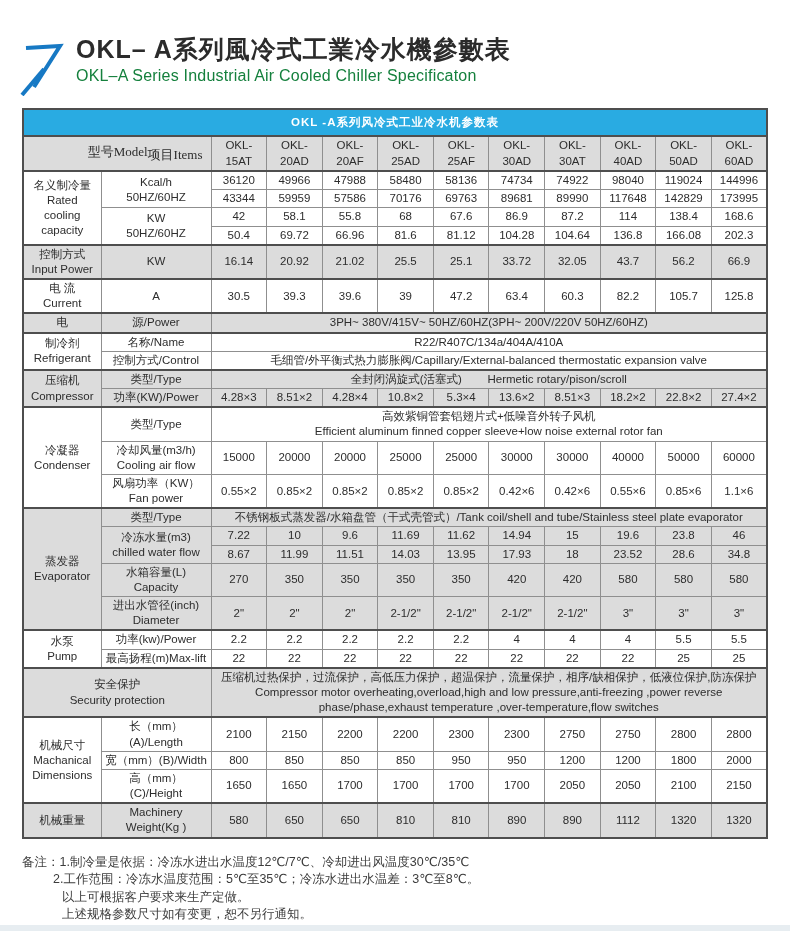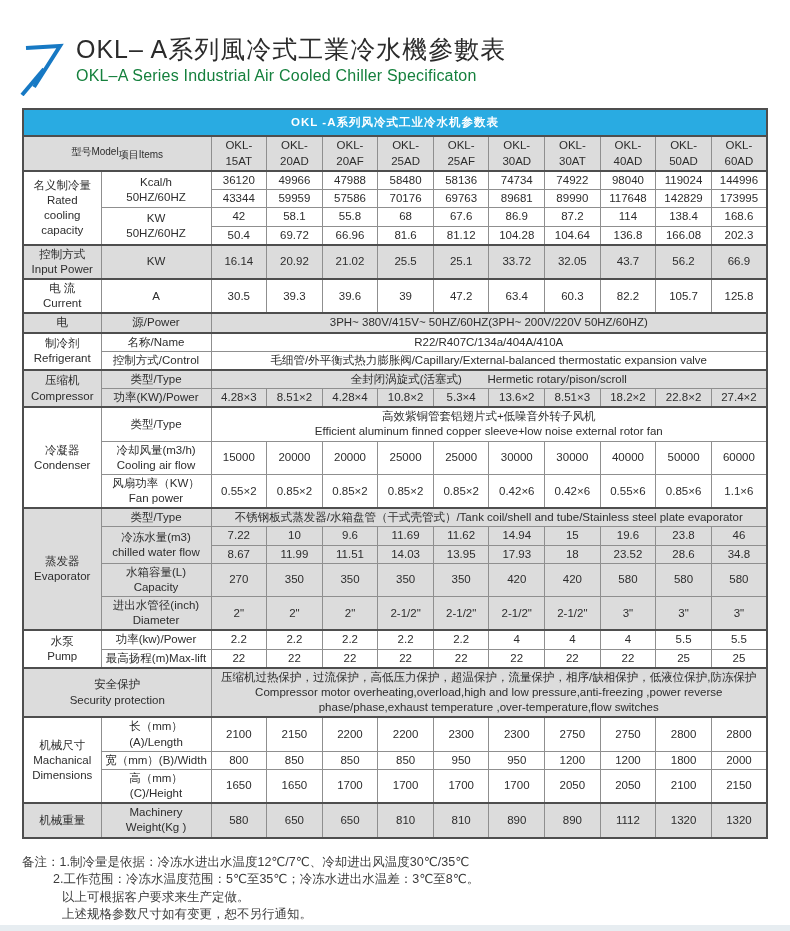--- a/index.html
+++ b/index.html
@@ -1,43 +1,43 @@
 <!DOCTYPE html>
 <html><head>
 <meta charset="utf-8">
 <style>
   html,body{margin:0;padding:0;background:#ffffff;}
   .page{position:relative;width:790px;height:931px;background:#ffffff;overflow:hidden;
         font-family:"Liberation Sans","DejaVu Sans",sans-serif;color:#2d2d2d;}
   
   .header{display:flex;align-items:flex-start;margin:34px 0 0 20px;}
   .logo{width:46px;height:62px;margin-right:10px;flex:0 0 auto;}
-  .title-zh{margin:0;font-size:25px;font-weight:normal;color:#2b2b2b;letter-spacing:1px;line-height:1.2;text-align:center;}
+  .title-zh{margin:0;font-size:25px;font-weight:bold;color:#2b2b2b;letter-spacing:1px;line-height:1.2;text-align:center;}
   .title-en{margin:3px 0 0 0;font-size:16px;font-weight:500;color:#15803d;letter-spacing:0.2px;}
   
   table.spec{border-collapse:collapse;table-layout:fixed;width:746px;margin:12px 0 0 22px;
              border:2px solid #4e4e4e;}
   table.spec td{border:1px solid #8f8f8f;text-align:center;vertical-align:middle;
                 padding:1px 2px;white-space:pre-line;line-height:1.32;font-size:11.5px;}
   tr.gray td{background:#dcdcdc;}
   tr.white td{background:#ffffff;}
   tr.sep td{border-top:2px solid #4e4e4e;}
   td.banner{background:#29abe2 !important;color:#ffffff;font-size:16px;font-weight:bold;
             height:23px;letter-spacing:1px;border:1px solid #4e4e4e;}
   td.model{font-size:11.5px;height:31px;}
   td.lab1{font-size:11.5px;}
   td.lab2{font-size:11px;}
   td.val{font-size:11.5px;}
   td.merged{font-size:11px;}
   td.corner{position:relative;padding:0;
     background-image:linear-gradient(to bottom right,
       transparent calc(50% - 0.7px), #777 calc(50% - 0.7px),
       #777 calc(50% + 0.7px), transparent calc(50% + 0.7px));}
-  .corner-wrap{display:flex;justify-content:center;align-items:center;height:100%;
-               padding:0 6px;font-size:10px;}
+  .corner-wrap{display:flex;justify-content:flex-end;align-items:center;height:100%;
+               padding:0 6px;font-size:13px;font-family:Liberation Serif, serif;}
   .corner-left{align-self:flex-end;padding-bottom:3px;}
   .corner-right{align-self:flex-start;padding-top:3px;}
   
   .notes{margin:15px 0 0 22px;font-size:12.5px;line-height:17.5px;color:#3c3c3c;}
   .note-line{white-space:pre;}
   .bottom-strip{position:absolute;left:0;right:0;bottom:0;height:6px;background:#e7edf1;}
 </style>
 </head>
 <body>
 

